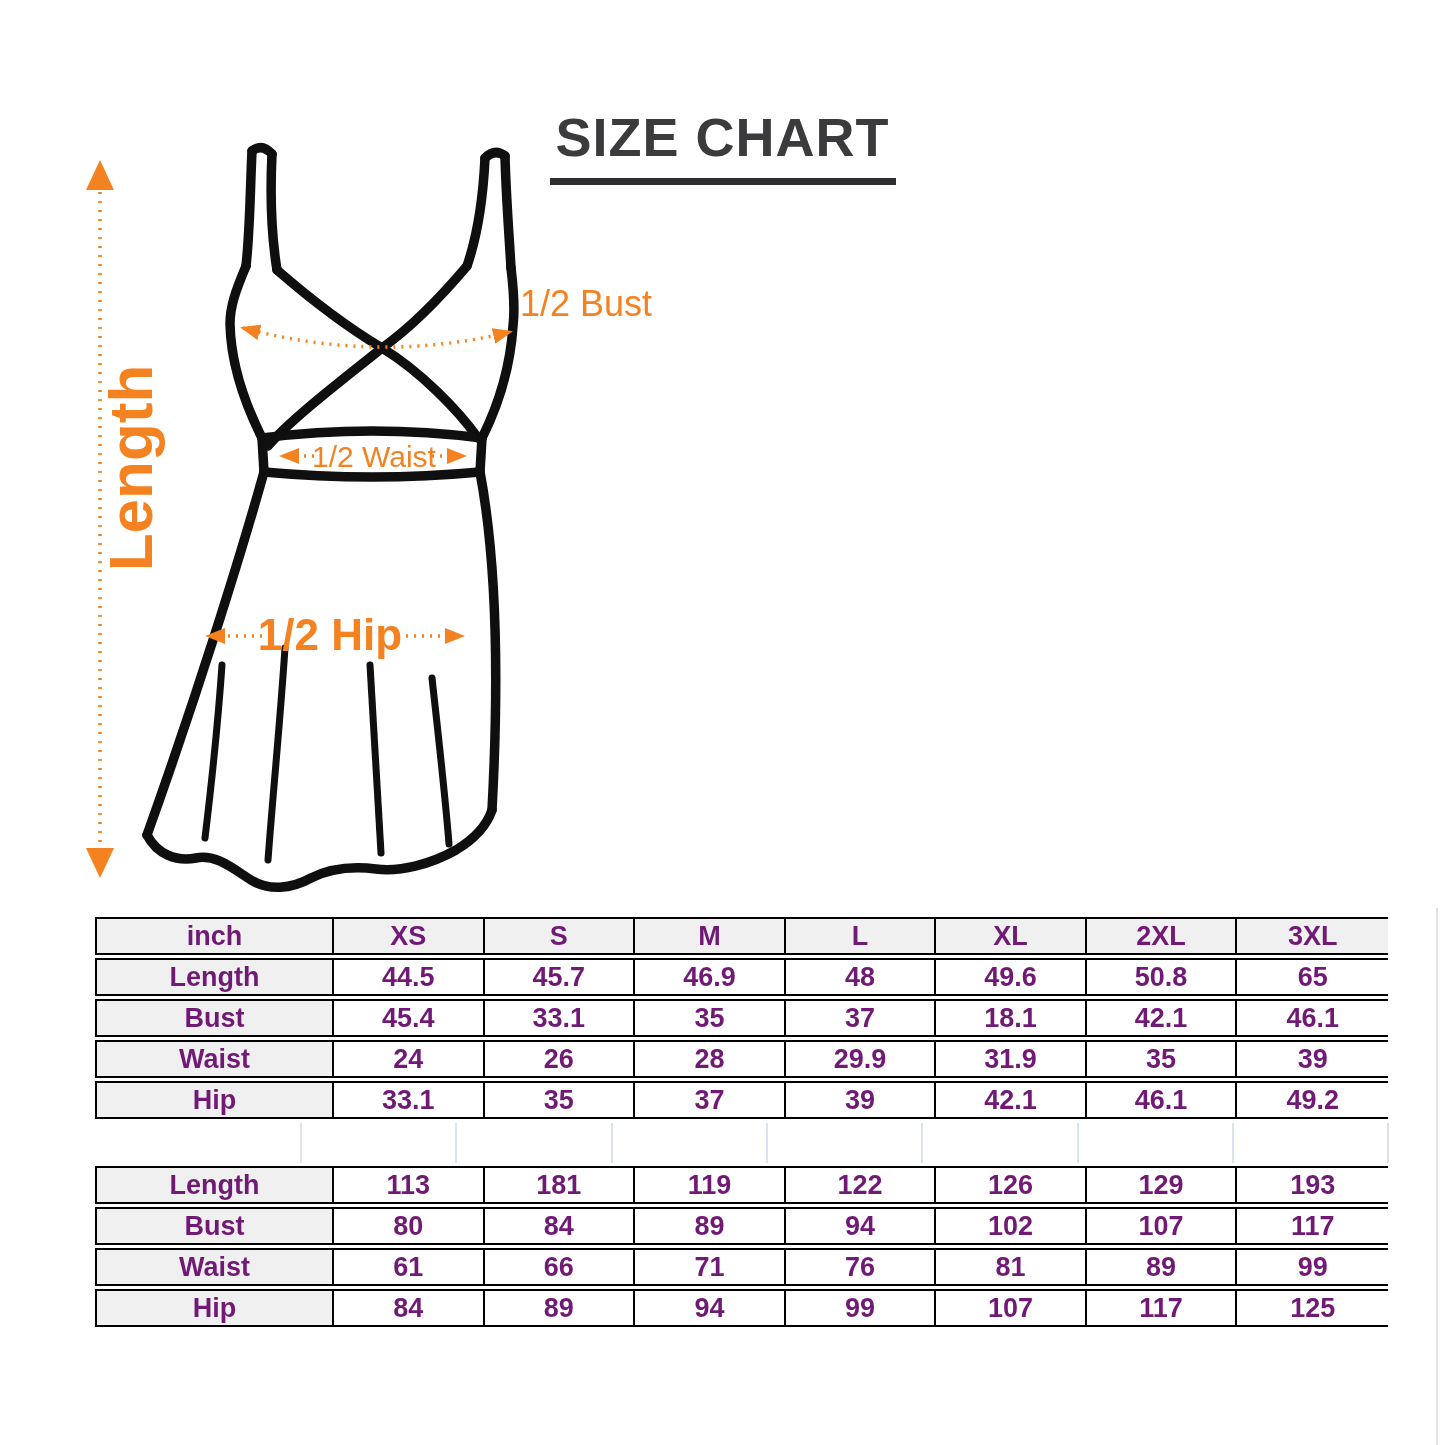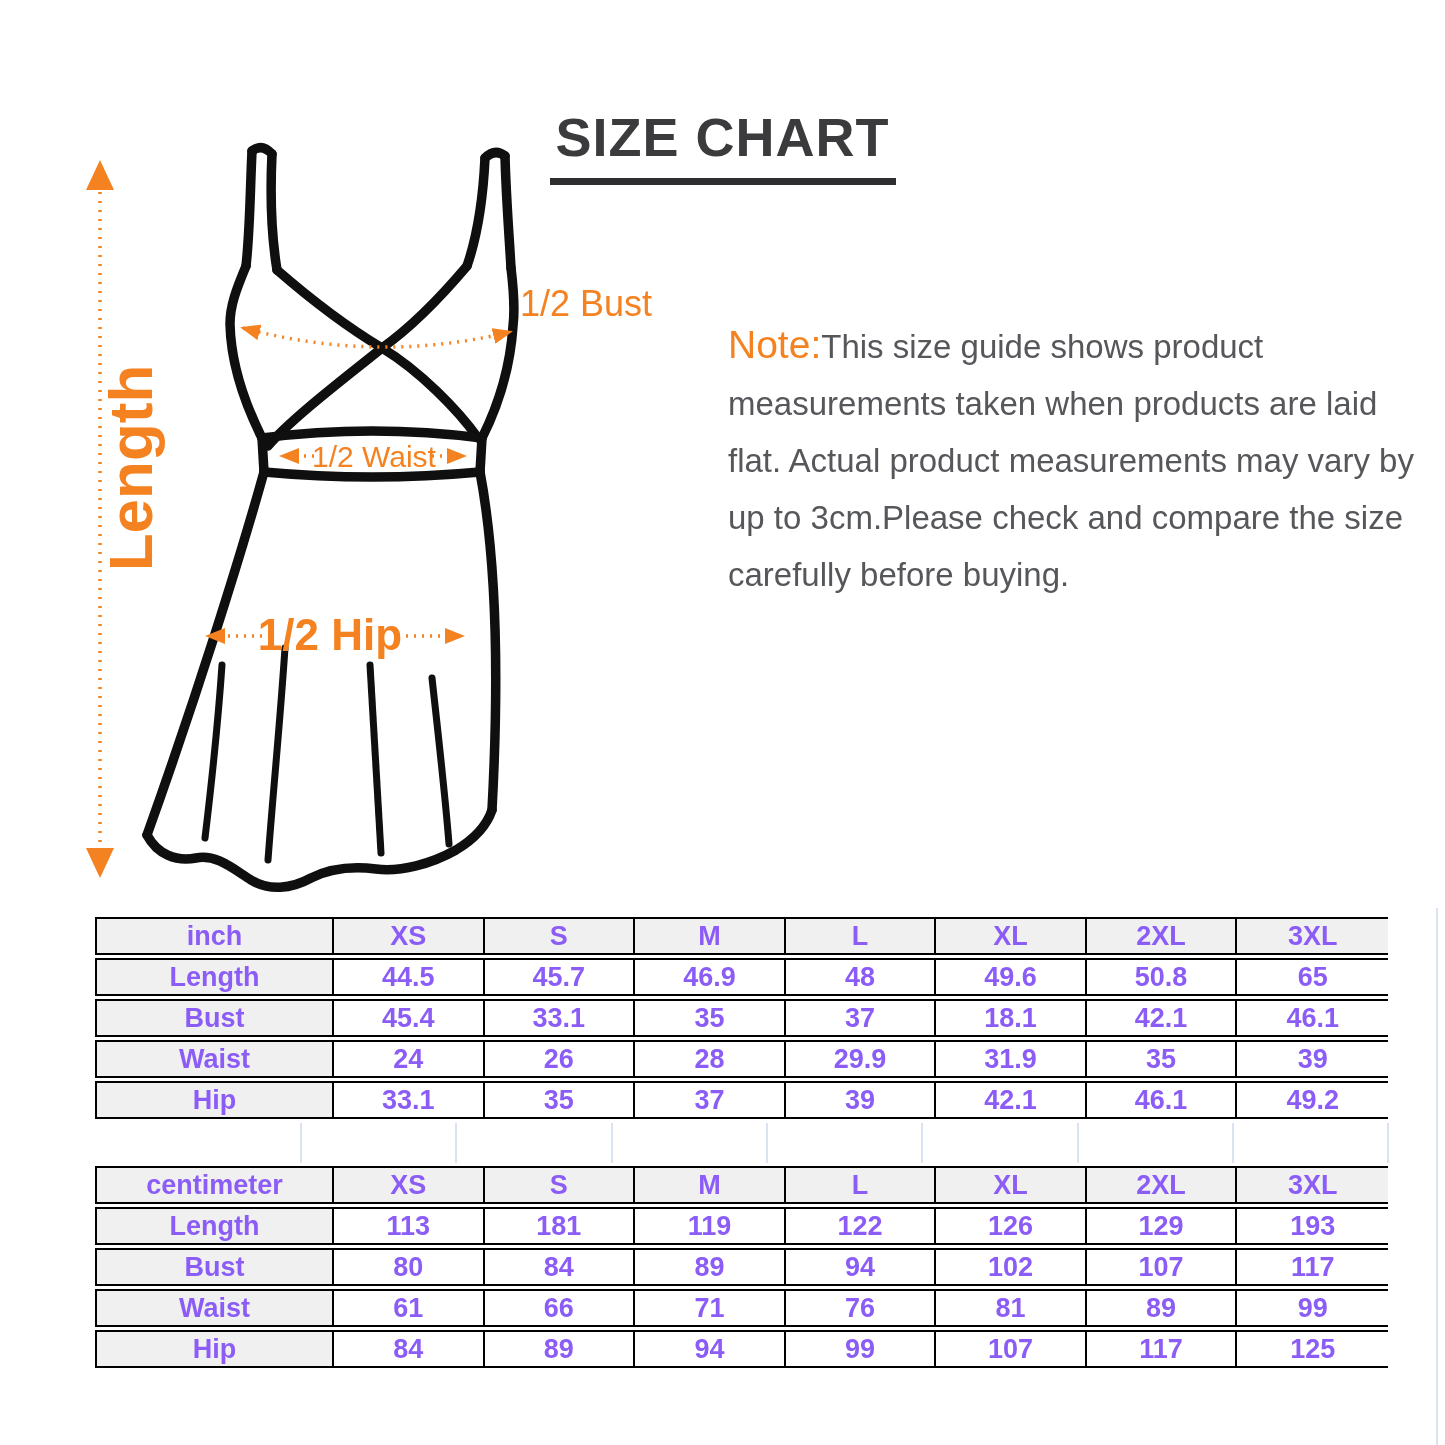--- a/index.html
+++ b/index.html
@@ -7,21 +7,21 @@
          font-family:"Liberation Sans", sans-serif;}
   
   .title-wrap{position:absolute;top:58px;left:0;width:100%;text-align:center;margin-top:48px;}
   .title{display:inline-block;font-size:54px;font-weight:bold;color:#3b3b3d;letter-spacing:1px;
          border-bottom:7px solid #2e2e30;padding:0 6px 10px 6px;}
   
   .note{position:absolute;left:728px;top:316px;width:700px;font-size:33px;line-height:57px;color:#56575a;}
   .note-label{color:#f58220;font-size:39px;}
   
   .size-table{position:absolute;left:63px;width:1325px;border-collapse:separate;border-spacing:0 3px;
-              table-layout:fixed;font-size:27px;font-weight:bold;color:#8b5cf6;padding-left:32px;}
+              table-layout:fixed;font-size:27px;font-weight:bold;color:#701a75;padding-left:32px;}
   .size-table th,.size-table td{height:34px;padding:0;text-align:center;vertical-align:middle;
               border-top:2px solid #000;border-bottom:2px solid #000;border-right:2px solid #000;
               background:#fff;}
   .size-table .lbl{background:#f0f0f0;border-left:2px solid #000;width:235px;}
   .size-table th{background:#f0f0f0;}
   .size-table tr > *:last-child{border-right:none;}
   .t-inch{top:914px;}
   .t-cm{top:1163px;}
   
   .grid-v{position:absolute;width:2px;height:40px;top:1123px;background:rgba(186,204,232,0.55);}
@@ -96,21 +96,20 @@
     </g>
     <text x="374" y="329" text-anchor="middle" font-size="30" fill="#f58220">1/2 Waist</text>
 
     <g stroke="#f58220" stroke-width="3.5" stroke-dasharray="2 6" fill="none">
       <path d="M 262,498 L 208,498" marker-end="url(#arrow)"></path>
       <path d="M 398,498 L 462,498" marker-end="url(#arrow)"></path>
     </g>
     <text x="330" y="512" text-anchor="middle" font-size="44" font-weight="bold" fill="#f58220">1/2 Hip</text>
   </svg>
 
-  <div class="note"><span class="note-label">Note:</span><span>This size guide shows product measurements taken when products are laid flat. Actual product measurements may vary by up to 3cm.Please check and compare the size carefully before buying.</span></div>
 
   <table class="size-table t-inch">
     <tbody>
         <tr>
       <th class="lbl">inch</th>
       <th>XS</th>
       <th>S</th>
       <th>M</th>
       <th>L</th>
       <th>XL</th>
@@ -155,30 +154,20 @@
       <td>39</td>
       <td>42.1</td>
       <td>46.1</td>
       <td>49.2</td>
     </tr>
   </tbody>
     </table>
 
   <table class="size-table t-cm">
     <tbody>
-        <tr>
-      <th class="lbl">centimeter</th>
-      <th>XS</th>
-      <th>S</th>
-      <th>M</th>
-      <th>L</th>
-      <th>XL</th>
-      <th>2XL</th>
-      <th>3XL</th>
-    </tr>
     <tr>
       <td class="lbl">Length</td>
       <td>113</td>
       <td>181</td>
       <td>119</td>
       <td>122</td>
       <td>126</td>
       <td>129</td>
       <td>193</td>
     </tr>

